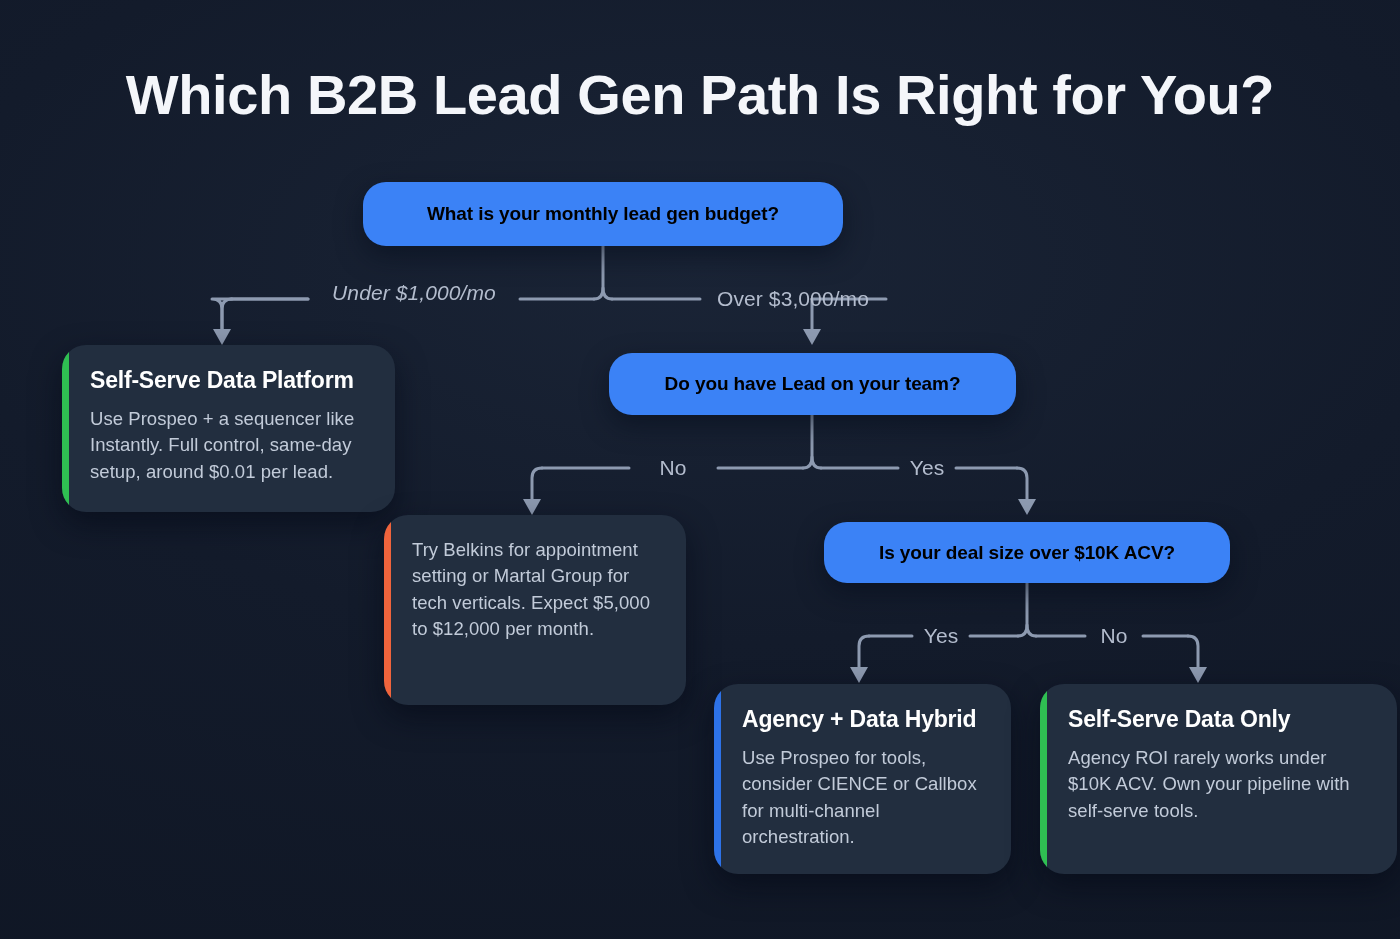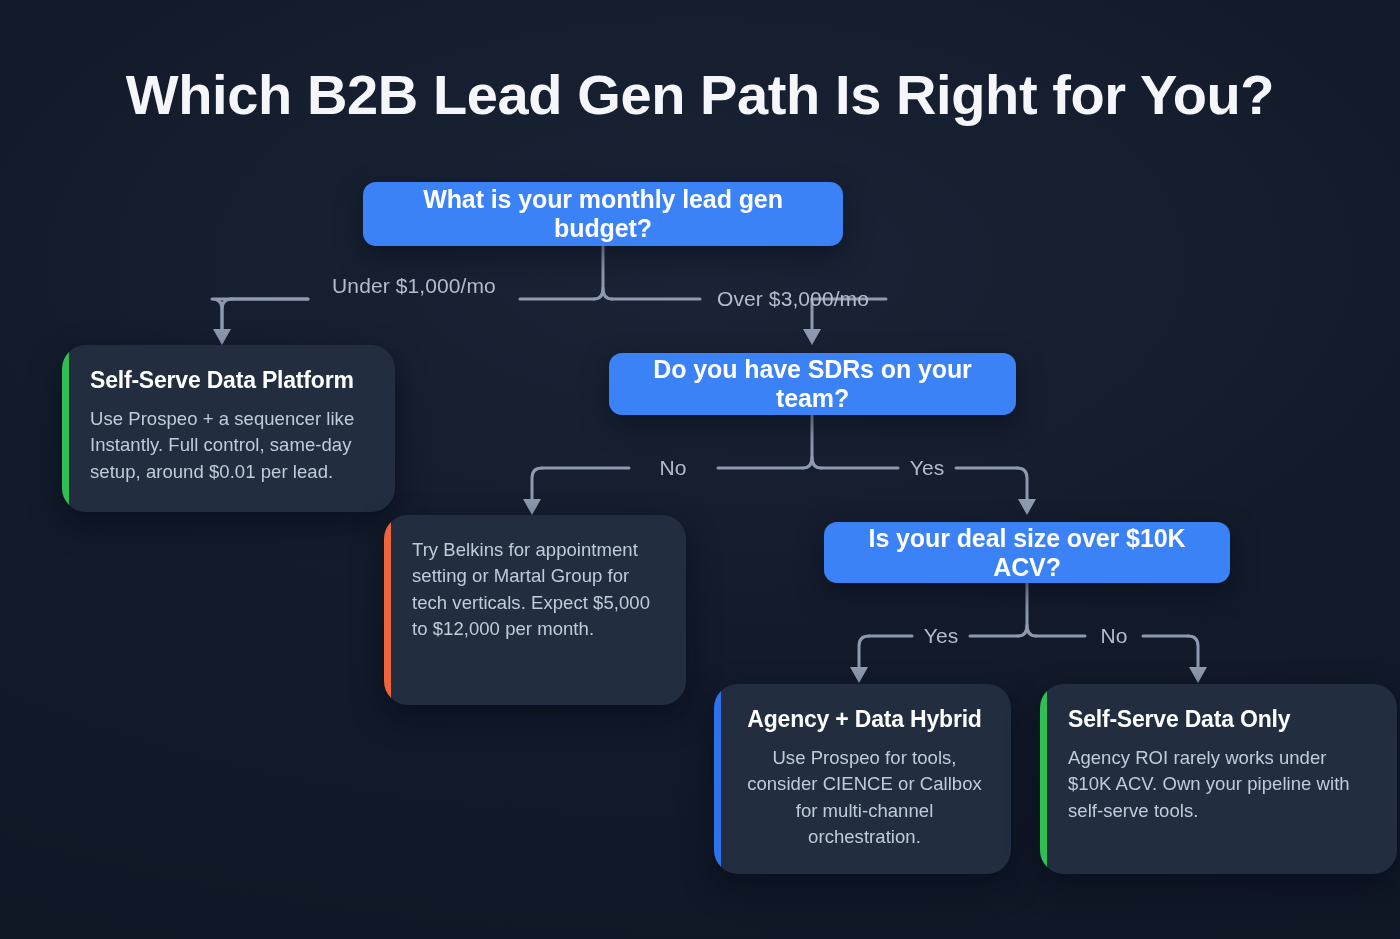--- a/index.html
+++ b/index.html
@@ -58,23 +58,23 @@
     color: #b3bccd;
     white-space: nowrap;
     transform: translate(-50%, -50%);
     letter-spacing: 0.1px;
   }
 
   
   .decision {
     position: absolute;
     background: #3b82f6;
-    border-radius: 13px;
-    color: #ffffff;
-    font-size: 25px;
+    border-radius: 23px;
+    color: #000000;
+    font-size: 19px;
     font-weight: bold;
     display: flex;
     align-items: center;
     justify-content: center;
     text-align: center;
     box-shadow: 0 10px 26px rgba(5, 12, 28, 0.55);
     letter-spacing: -0.1px;
     padding: 0 22px;
     box-sizing: border-box;
   }
@@ -154,45 +154,45 @@
     <line x1="912" y1="636" x2="869" y2="636"></line>
     <path d="M869,636 Q859,636 859,646 L859,668"></path>
     <polygon points="859,683 850,667 868,667"></polygon>
 
     <line x1="1036" y1="636" x2="1085" y2="636"></line>
     <line x1="1143" y1="636" x2="1188" y2="636"></line>
     <path d="M1188,636 Q1198,636 1198,646 L1198,668"></path>
     <polygon points="1198,683 1189,667 1207,667"></polygon>
   </svg>
 
-  <div class="edge-label" style="left:414px; top:286px;">Under $1,000/mo</div>
+  <div class="edge-label" style="left:414px; top:293px;font-style:italic;">Under $1,000/mo</div>
   <div class="edge-label" style="left:793px; top:299px;">Over $3,000/mo</div>
   <div class="edge-label" style="left:673px; top:468px;">No</div>
   <div class="edge-label" style="left:927px; top:468px;">Yes</div>
   <div class="edge-label" style="left:941px; top:636px;">Yes</div>
   <div class="edge-label" style="left:1114px; top:636px;">No</div>
 
   <div class="decision" style="left:363px; top:182px; width:480px; height:64px;">What is your monthly lead gen budget?</div>
 
-  <div class="decision" style="left:609px; top:353px; width:407px; height:62px;">Do you have SDRs on your team?</div>
+  <div class="decision" style="left:609px; top:353px; width:407px; height:62px;">Do you have Lead on your team?</div>
 
   <div class="decision" style="left:824px; top:522px; width:406px; height:61px;">Is your deal size over $10K ACV?</div>
 
   <div class="card" style="left:62px; top:345px; width:333px; height:167px;">
     <span class="accent" style="background:#2fbf52;"></span>
     <div class="card-title">Self-Serve Data Platform</div>
     <div class="card-body">Use Prospeo + a sequencer like Instantly. Full control, same-day setup, around $0.01 per lead.</div>
   </div>
 
   <div class="card" style="left:384px; top:515px; width:302px; height:190px;">
     <span class="accent" style="background:#f0643c;"></span>
     <div class="card-body">Try Belkins for appointment setting or Martal Group for tech verticals. Expect $5,000 to $12,000 per month.</div>
   </div>
 
-  <div class="card" style="left:714px; top:684px; width:297px; height:190px;text-align:center;">
+  <div class="card" style="left:714px; top:684px; width:297px; height:190px;">
     <span class="accent" style="background:#2d72e8;"></span>
     <div class="card-title">Agency + Data Hybrid</div>
     <div class="card-body">Use Prospeo for tools, consider CIENCE or Callbox for multi-channel orchestration.</div>
   </div>
 
   <div class="card" style="left:1040px; top:684px; width:357px; height:190px;">
     <span class="accent" style="background:#2fbf52;"></span>
     <div class="card-title">Self-Serve Data Only</div>
     <div class="card-body">Agency ROI rarely works under $10K ACV. Own your pipeline with self-serve tools.</div>
   </div>

